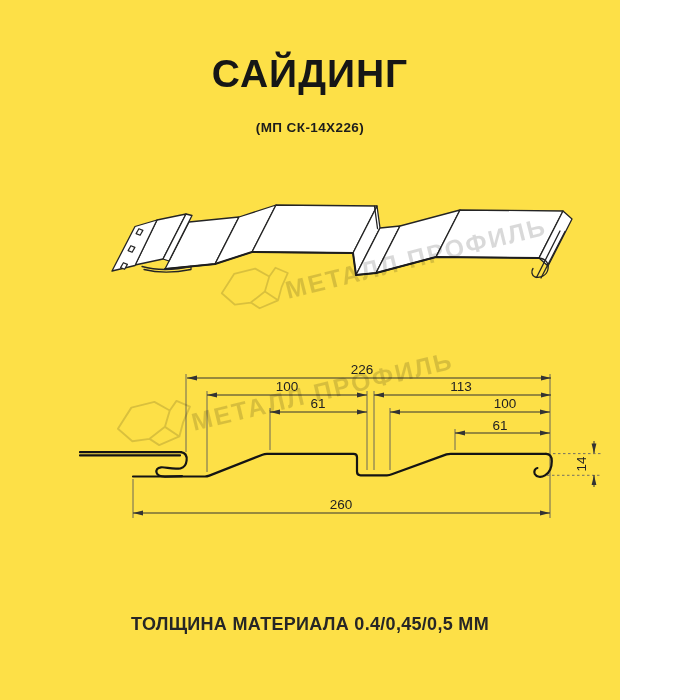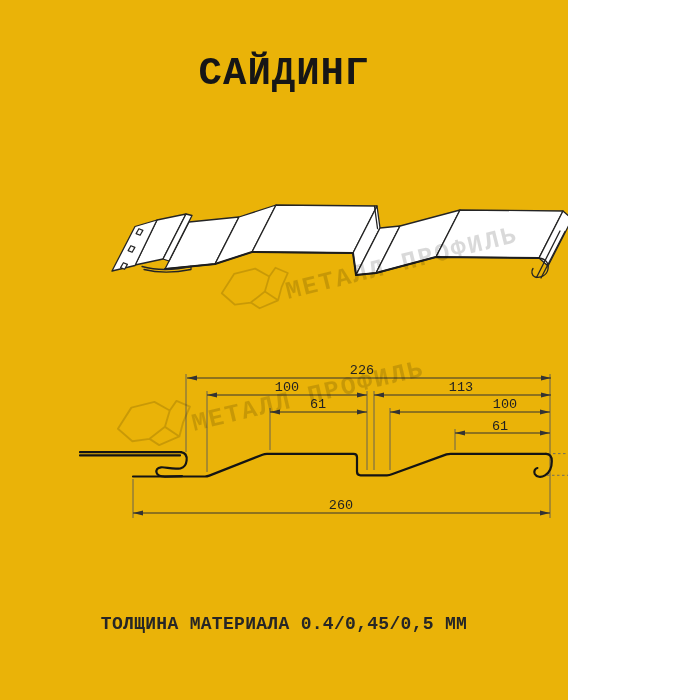--- a/index.html
+++ b/index.html
@@ -1,18 +1,18 @@
 <!DOCTYPE html>
 <html><head>
 <meta charset="utf-8">
 <style>
   html,body{margin:0;padding:0;background:#ffffff;}
   #page{
-    position:relative;width:568px;height:700px;background:#eab308;overflow:hidden;
-    font-family:Liberation Mono, monospace;color:#1a1a1a;
+    position:relative;width:620px;height:700px;background:#fde047;overflow:hidden;
+    font-family:Liberation Sans, sans-serif;color:#1a1a1a;
   }
   .txt{position:absolute;left:0;right:0;text-align:center;white-space:nowrap;}
   .title{top:52px;font-size:39px;font-weight:800;letter-spacing:1px;color:#161616;}
   .subtitle{top:99px;font-size:16px;font-weight:700;letter-spacing:1.5px;color:#1c1c1c;}
   .code{top:120px;font-size:13.5px;font-weight:600;letter-spacing:.4px;color:#1c1c1c;}
   .footer{top:614px;font-size:18px;font-weight:700;letter-spacing:.3px;color:#262626;}
   svg{position:absolute;left:0;top:0;}
   .face{fill:#ffffff;stroke:#242424;stroke-width:1.3;stroke-linejoin:round;}
   .ln{fill:none;stroke:#242424;stroke-width:1.3;stroke-linejoin:round;stroke-linecap:round;}
   .cut{fill:none;stroke:#1d1d1d;stroke-width:2;stroke-linejoin:round;stroke-linecap:round;}
@@ -25,20 +25,21 @@
   .wmtxt{font-size:25px;font-weight:700;letter-spacing:2px;fill:rgba(0,0,0,0.15);}
   .wmlogo{fill:none;stroke:rgba(0,0,0,0.14);stroke-width:2;stroke-linejoin:round;}
   .hole{fill:#fff;stroke:#242424;stroke-width:1.2;stroke-linejoin:round;}
 </style>
 </head>
 <body>
 
 <div id="page">
 
   <div class="txt title">САЙДИНГ</div>
+  <div class="txt code">(МП СК-14Х226)</div>
 
   <svg width="700" height="700" viewBox="0 0 700 700">
 
     <g>
 
       <path class="face" d="M165,269 L189,222 L239,217 L215,264 Z"></path>
       <path class="face" d="M215,264 L239,217 L276,205 L252,252 Z"></path>
       <path class="face" d="M252,252 L276,205 L377,206 L353,253 Z"></path>
       <path class="face" d="M353,253 L377,206 L380,228 L356,275 Z"></path>
       <path class="face" d="M356,275 L380,228 L400,226 L376,273 Z"></path>

